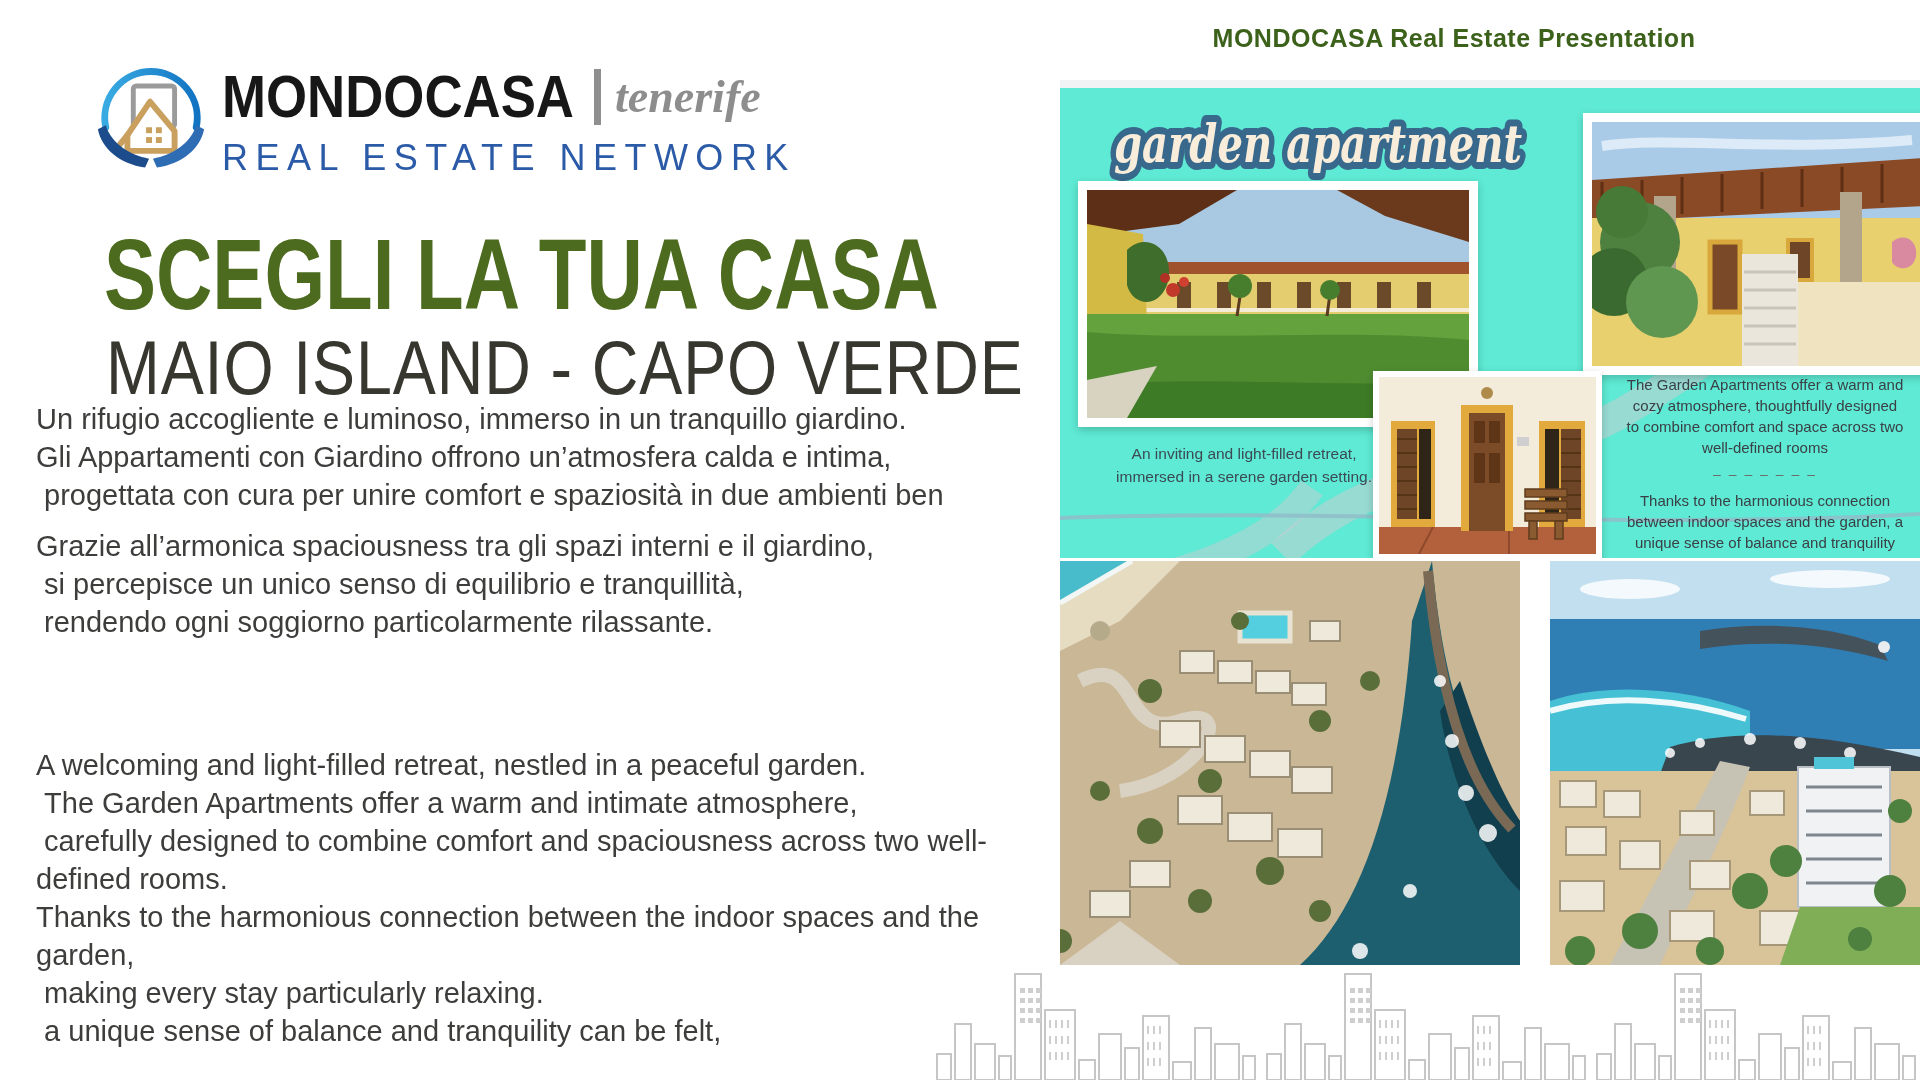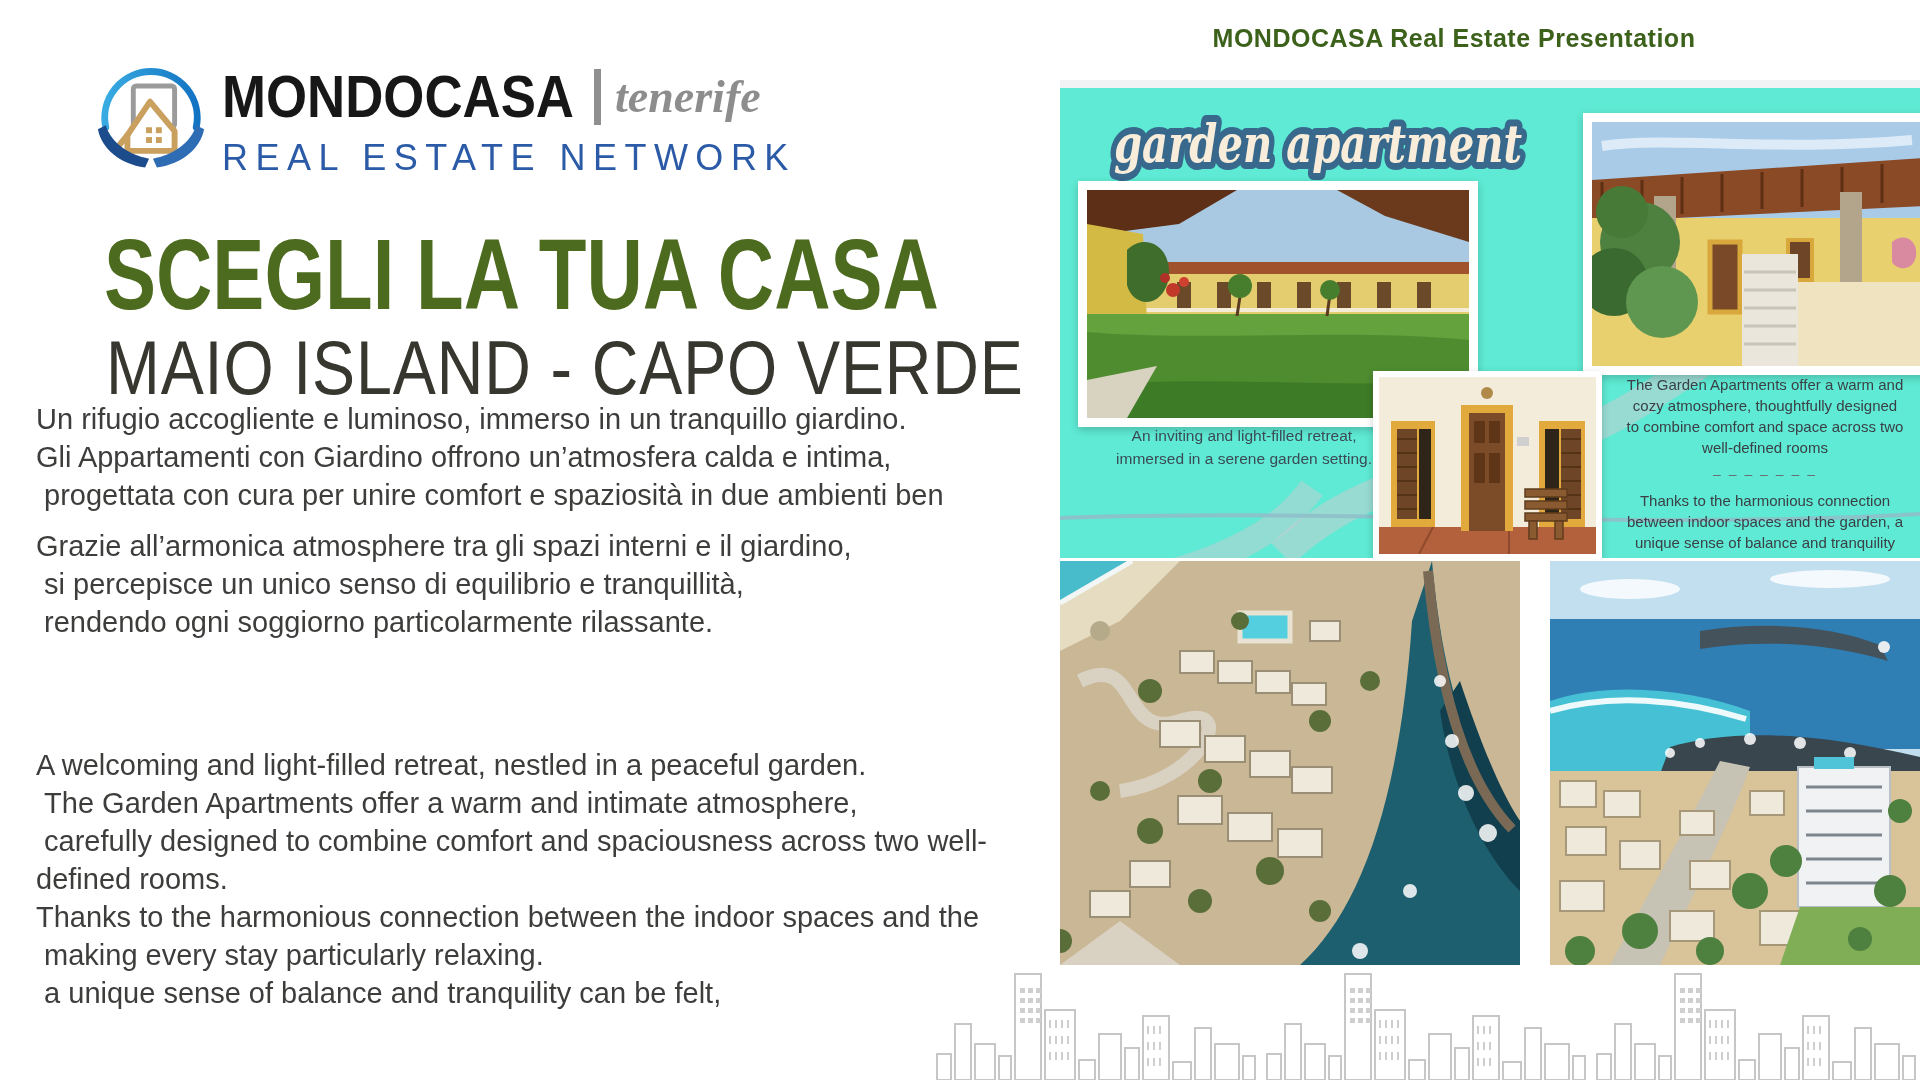--- a/index.html
+++ b/index.html
@@ -38,21 +38,21 @@
   .collage{position:absolute;left:1060px;top:80px;width:860px;height:478px;
            background:#5eead4;overflow:hidden;}
   .collage .topstrip{position:absolute;left:0;top:0;width:100%;height:8px;background:#f2f3f4;}
   .collage-decor{position:absolute;left:0;top:0;width:860px;height:478px;}
   .collage-title-svg{position:absolute;left:40px;top:16px;}
   .photo-frame{position:absolute;background:#ffffff;box-shadow:0 3px 8px rgba(0,0,0,.20);}
   .photo-frame svg{display:block;}
   .pf-a{left:18px;top:101px;padding:9px;}
   .pf-b{left:523px;top:33px;padding:9px;}
   .pf-c{left:313px;top:291px;padding:6px;}
-  .caption-left{position:absolute;left:56px;top:344px;width:256px;text-align:center;
+  .caption-left{position:absolute;left:56px;top:362px;width:256px;text-align:center;
                 font-size:15.5px;line-height:23px;color:#3b4a55;font-weight:500;}
   .right-text{position:absolute;left:566px;top:294px;width:278px;text-align:center;
               font-size:15px;line-height:21px;color:#3a4046;font-weight:500;}
   .right-text .divider{display:block;margin:6px 0 5px 0;color:#6d6d6d;letter-spacing:2px;
                        font-size:14px;}
 
   
   .photo-d{position:absolute;left:1060px;top:561px;width:460px;height:404px;}
   .photo-e{position:absolute;left:1550px;top:561px;width:370px;height:404px;}
   .photo-d svg,.photo-e svg{display:block;}
@@ -96,31 +96,32 @@
     </div>
   </div>
 
   <h1 class="hero-title" style="margin:0;">SCEGLI LA TUA CASA</h1>
   <h2 class="hero-subtitle" style="margin:0;">MAIO ISLAND - CAPO VERDE</h2>
 
   <div class="para para-it">
     <div class="line">Un rifugio accogliente e luminoso, immerso in un tranquillo giardino.</div>
     <div class="line">Gli Appartamenti con Giardino offrono un’atmosfera calda e intima,</div>
     <div class="line"> progettata con cura per unire comfort e spaziosità in due ambienti ben</div>
-    <div class="line gap">Grazie all’armonica atmosphere tra gli spazi interni e il giardino,</div>
+    <div class="line gap">Grazie all’armonica spaciousness tra gli spazi interni e il giardino,</div>
     <div class="line"> si percepisce un unico senso di equilibrio e tranquillità,</div>
     <div class="line"> rendendo ogni soggiorno particolarmente rilassante.</div>
   </div>
 
   <div class="para para-en">
     <div class="line">A welcoming and light-filled retreat, nestled in a peaceful garden.</div>
     <div class="line"> The Garden Apartments offer a warm and intimate atmosphere,</div>
     <div class="line"> carefully designed to combine comfort and spaciousness across two well-</div>
     <div class="line">defined rooms.</div>
     <div class="line">Thanks to the harmonious connection between the indoor spaces and the</div>
+    <div class="line">garden,</div>
     <div class="line"> making every stay particularly relaxing.</div>
     <div class="line"> a unique sense of balance and tranquility can be felt,</div>
   </div>
 
   <div class="pres-header">MONDOCASA Real Estate Presentation</div>
 
   <div class="collage">
     <div class="topstrip"></div>
 
     <svg class="collage-decor" viewBox="0 0 860 478">

